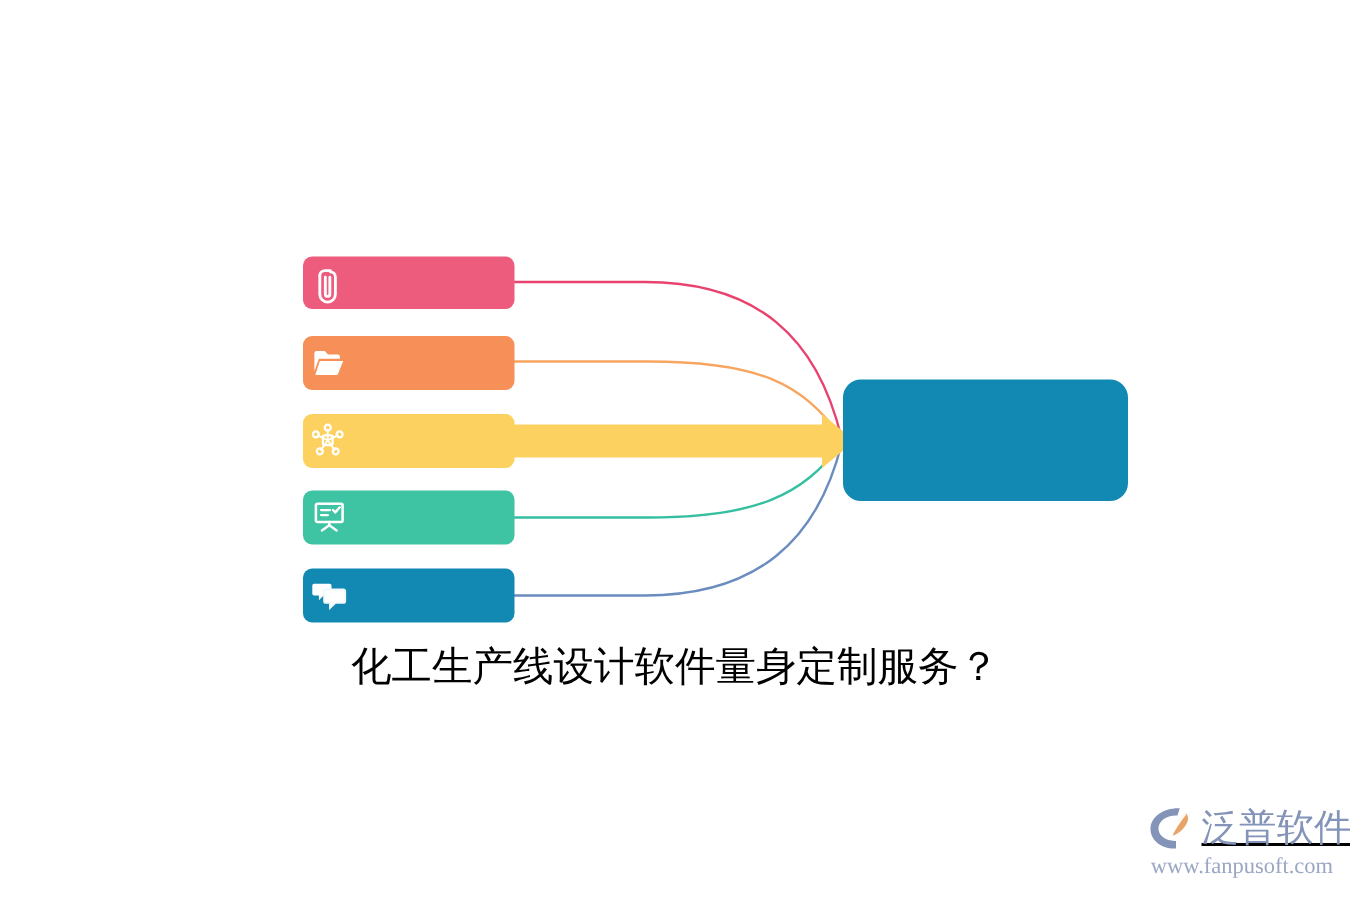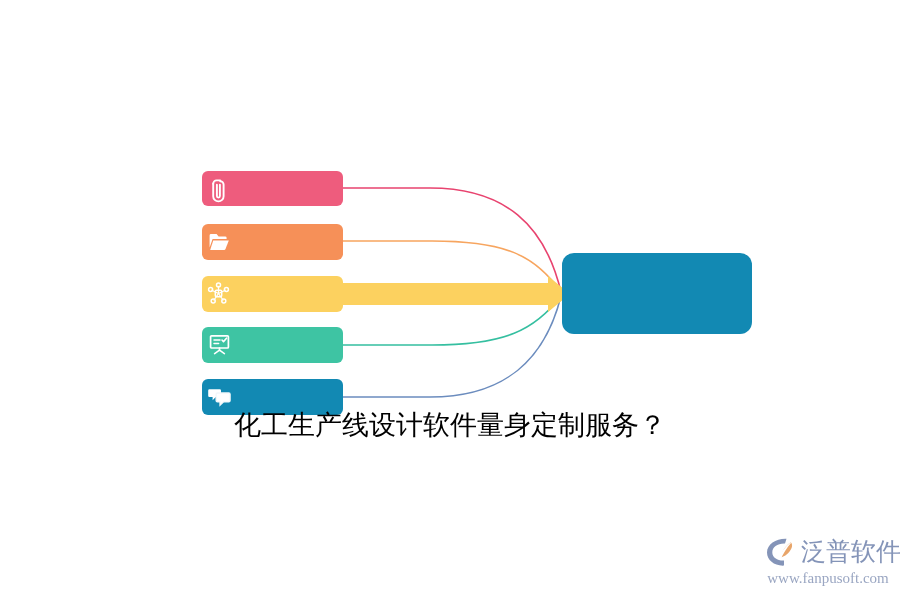--- a/index.html
+++ b/index.html
@@ -29,21 +29,21 @@
     width: 900px;
     height: 600px;
   }
   .bar-label-hidden {
     display: none;
   }
   
   #caption {
     position: absolute;
     left: 0;
-    top: 404px;
+    top: 424px;
     width: 900px;
     text-align: center;
     color: #000000;
     font-size: 27px;
     line-height: 41px;
     font-family: "DejaVu Sans", "Liberation Sans", sans-serif;
     letter-spacing: 0px;
     white-space: nowrap;
   }
   #caption .cap-line {
@@ -54,20 +54,21 @@
     position: absolute;
     left: 764px;
     top: 535px;
     width: 128px;
     height: 58px;
   }
   #wm-row {
     display: flex;
     align-items: center;
     height: 34px;
+    text-decoration: underline;
   }
   #wm-mark {
     width: 34px;
     height: 32px;
     flex: 0 0 34px;
     margin-right: 3px;
   }
   #wm-name {
     font-family: "DejaVu Sans", "Liberation Sans", sans-serif;
     font-size: 25px;

